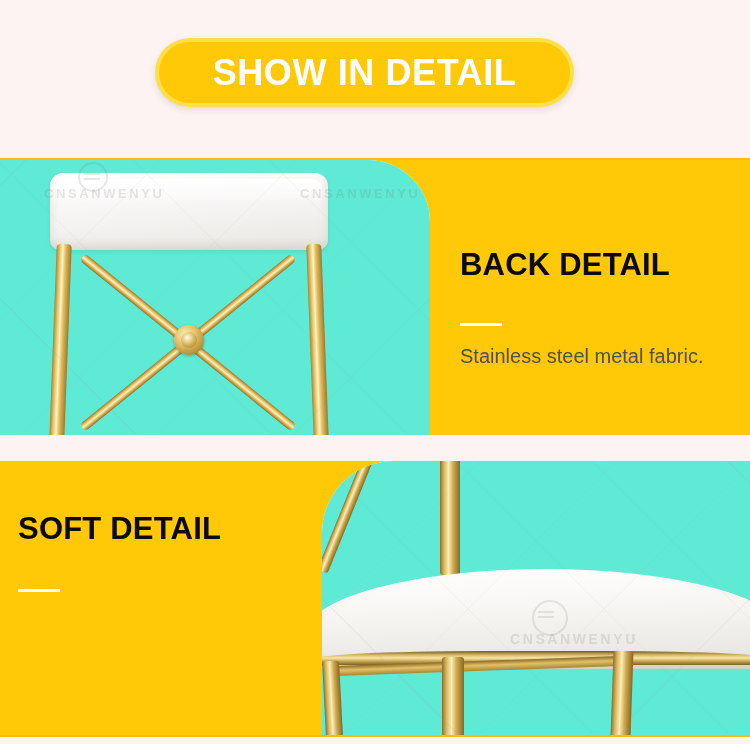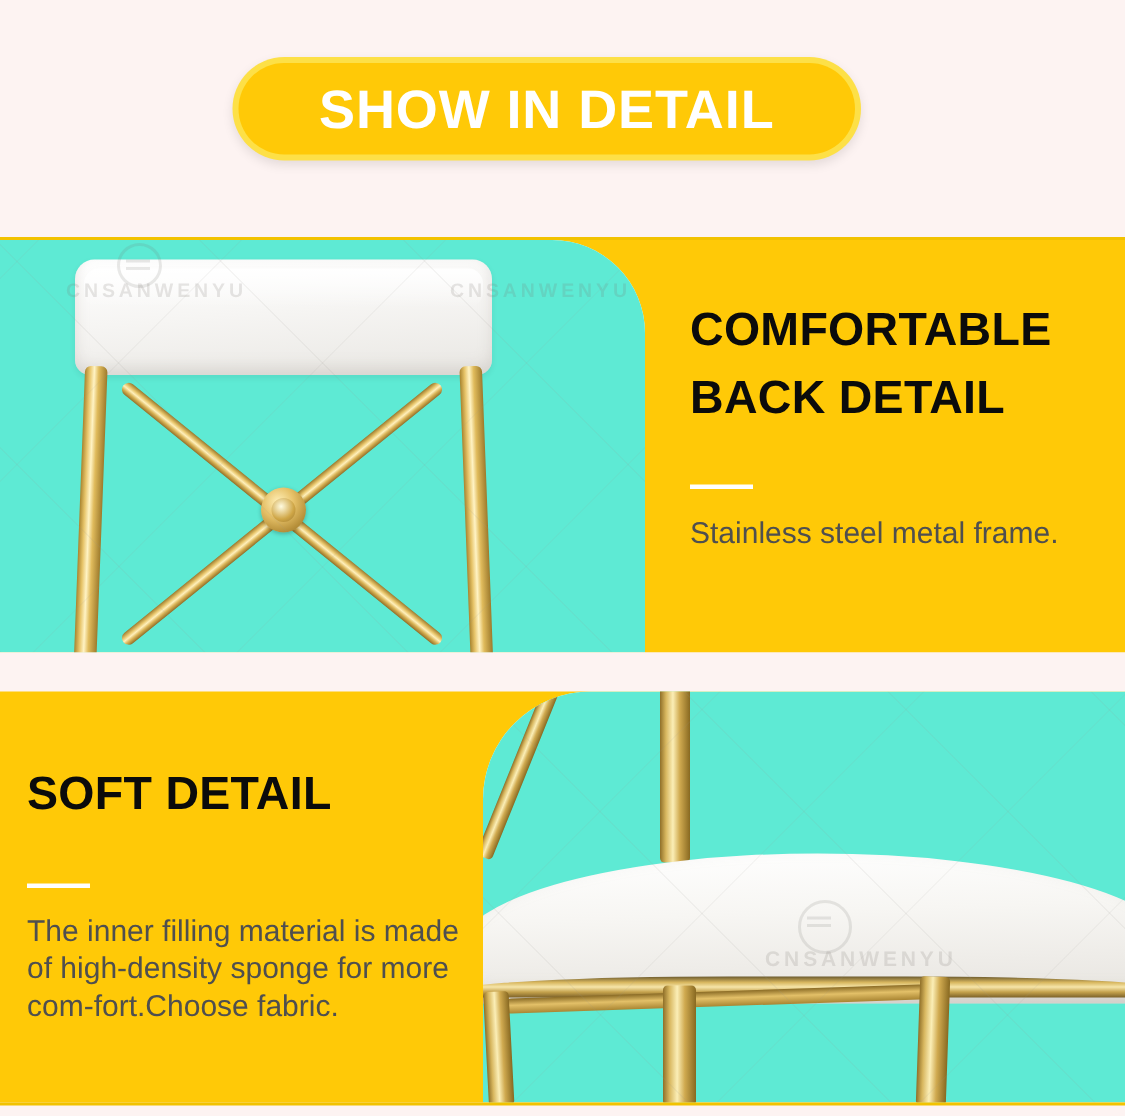--- a/index.html
+++ b/index.html
@@ -341,38 +341,37 @@
 
         <div class="wm-grid"></div>
         <div class="wm-mark wm-mark-a"></div>
         <span class="wm wm-a">CNSANWENYU</span>
         <span class="wm wm-b">CNSANWENYU</span>
       </div>
     </div>
 
     <div class="copy-right">
       <h2 class="headline">
-        <span>COMFORTABLE</span><br>
+        <br>
         <span>BACK DETAIL</span>
       </h2>
       <div class="divider"></div>
-      <p class="bodycopy">Stainless steel metal frame.</p>
+      <p class="bodycopy">Stainless steel metal fabric.</p>
     </div>
   </div>
 
   <div class="separator"></div>
 
   <div class="section-two">
 
     <div class="copy-left">
       <h2 class="headline">
         <span>SOFT DETAIL</span>
       </h2>
       <div class="divider"></div>
-      <p class="bodycopy">The inner filling material is made of high-density sponge for more com-fort.Choose fabric.</p>
     </div>
 
     <div class="photo-bottom">
       <div class="photo-stage">
         <div class="post post-diag"></div>
         <div class="post post-upper"></div>
         <div class="seat"></div>
         <div class="seat-lip"></div>
         <div class="rail-back"></div>
         <div class="post post-far"></div>

